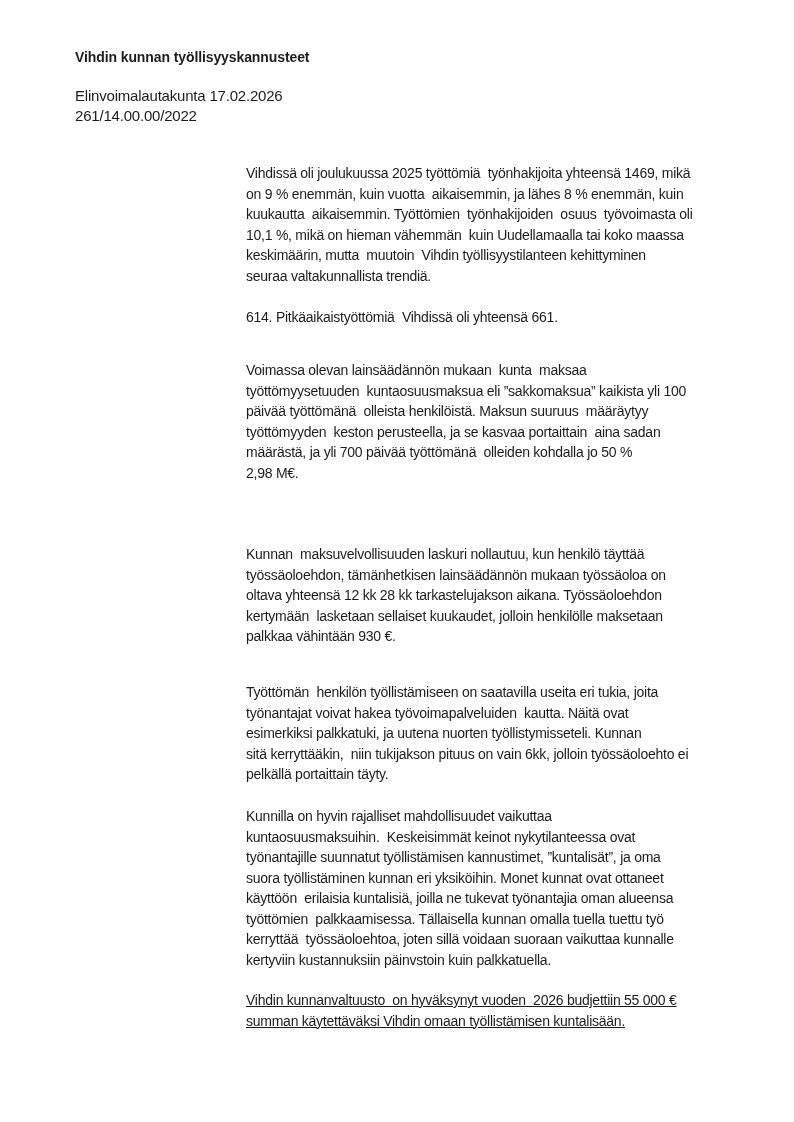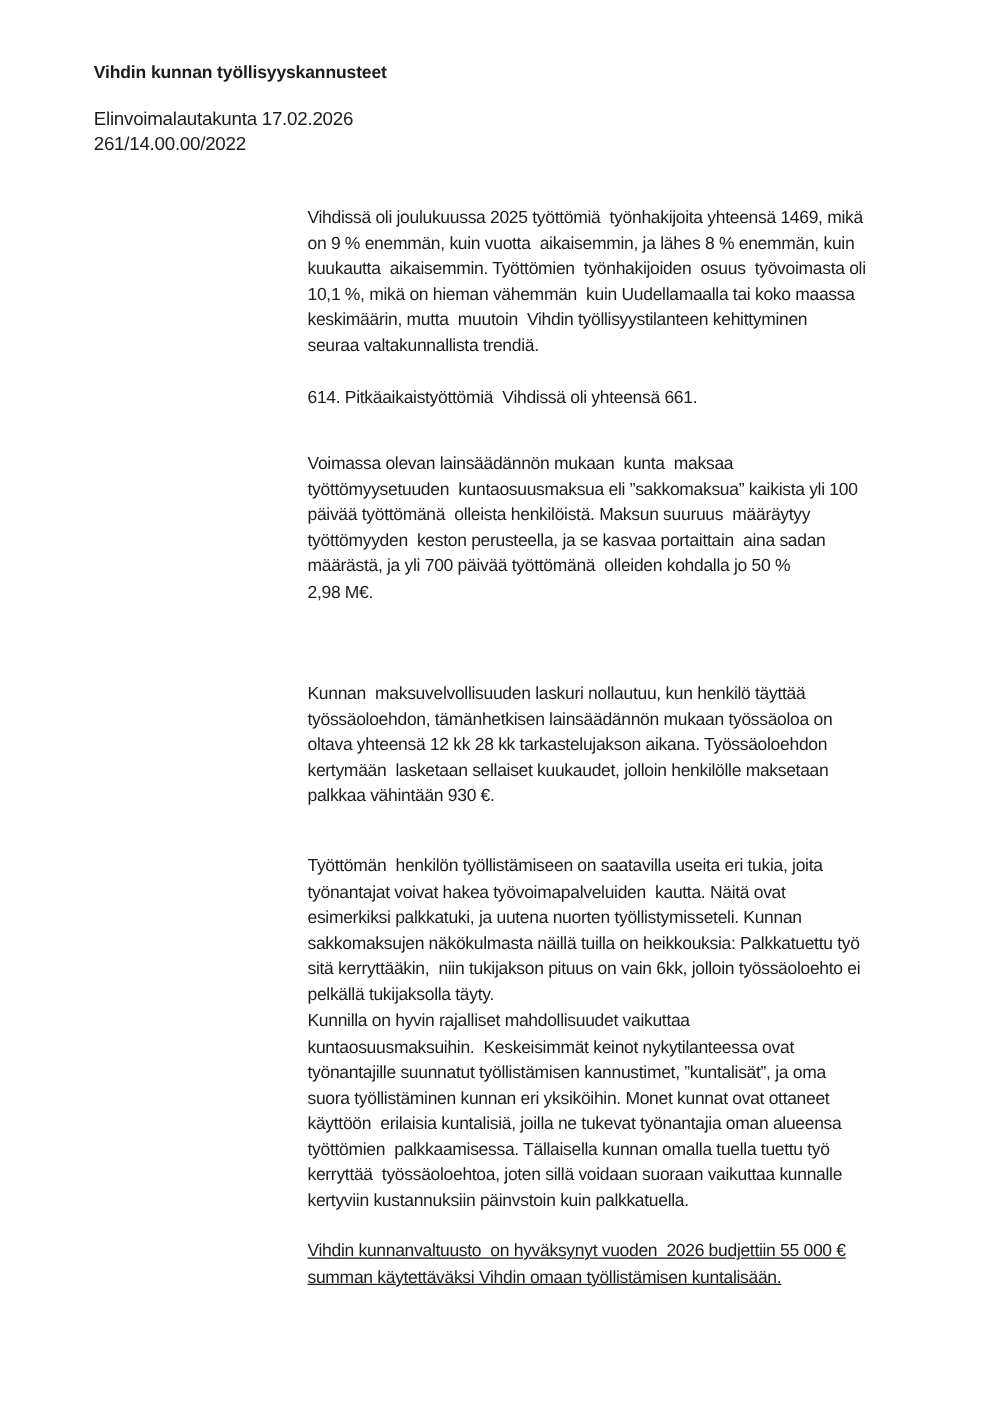--- a/index.html
+++ b/index.html
@@ -89,23 +89,22 @@
         <div class="line">Kunnan  maksuvelvollisuuden laskuri nollautuu, kun henkilö täyttää</div>
         <div class="line">työssäoloehdon, tämänhetkisen lainsäädännön mukaan työssäoloa on</div>
         <div class="line">oltava yhteensä 12 kk 28 kk tarkastelujakson aikana. Työssäoloehdon</div>
         <div class="line">kertymään  lasketaan sellaiset kuukaudet, jolloin henkilölle maksetaan</div>
         <div class="line">palkkaa vähintään 930 €.</div>
       </div>
       <div class="para p4">
         <div class="line">Työttömän  henkilön työllistämiseen on saatavilla useita eri tukia, joita</div>
         <div class="line">työnantajat voivat hakea työvoimapalveluiden  kautta. Näitä ovat</div>
         <div class="line">esimerkiksi palkkatuki, ja uutena nuorten työllistymisseteli. Kunnan</div>
-        <div class="line">sakkomaksujen näkökulmasta näillä tuilla on heikkouksia: Palkkatuettu työ</div>
         <div class="line">sitä kerryttääkin,  niin tukijakson pituus on vain 6kk, jolloin työssäoloehto ei</div>
-        <div class="line">pelkällä tukijaksolla täyty.</div>
+        <div class="line">pelkällä portaittain täyty.</div>
       </div>
       <div class="para p5">
         <div class="line">Kunnilla on hyvin rajalliset mahdollisuudet vaikuttaa</div>
         <div class="line">kuntaosuusmaksuihin.  Keskeisimmät keinot nykytilanteessa ovat</div>
         <div class="line">työnantajille suunnatut työllistämisen kannustimet, ”kuntalisät”, ja oma</div>
         <div class="line">suora työllistäminen kunnan eri yksiköihin. Monet kunnat ovat ottaneet</div>
         <div class="line">käyttöön  erilaisia kuntalisiä, joilla ne tukevat työnantajia oman alueensa</div>
         <div class="line">työttömien  palkkaamisessa. Tällaisella kunnan omalla tuella tuettu työ</div>
         <div class="line">kerryttää  työssäoloehtoa, joten sillä voidaan suoraan vaikuttaa kunnalle</div>
         <div class="line">kertyviin kustannuksiin päinvstoin kuin palkkatuella.</div>

